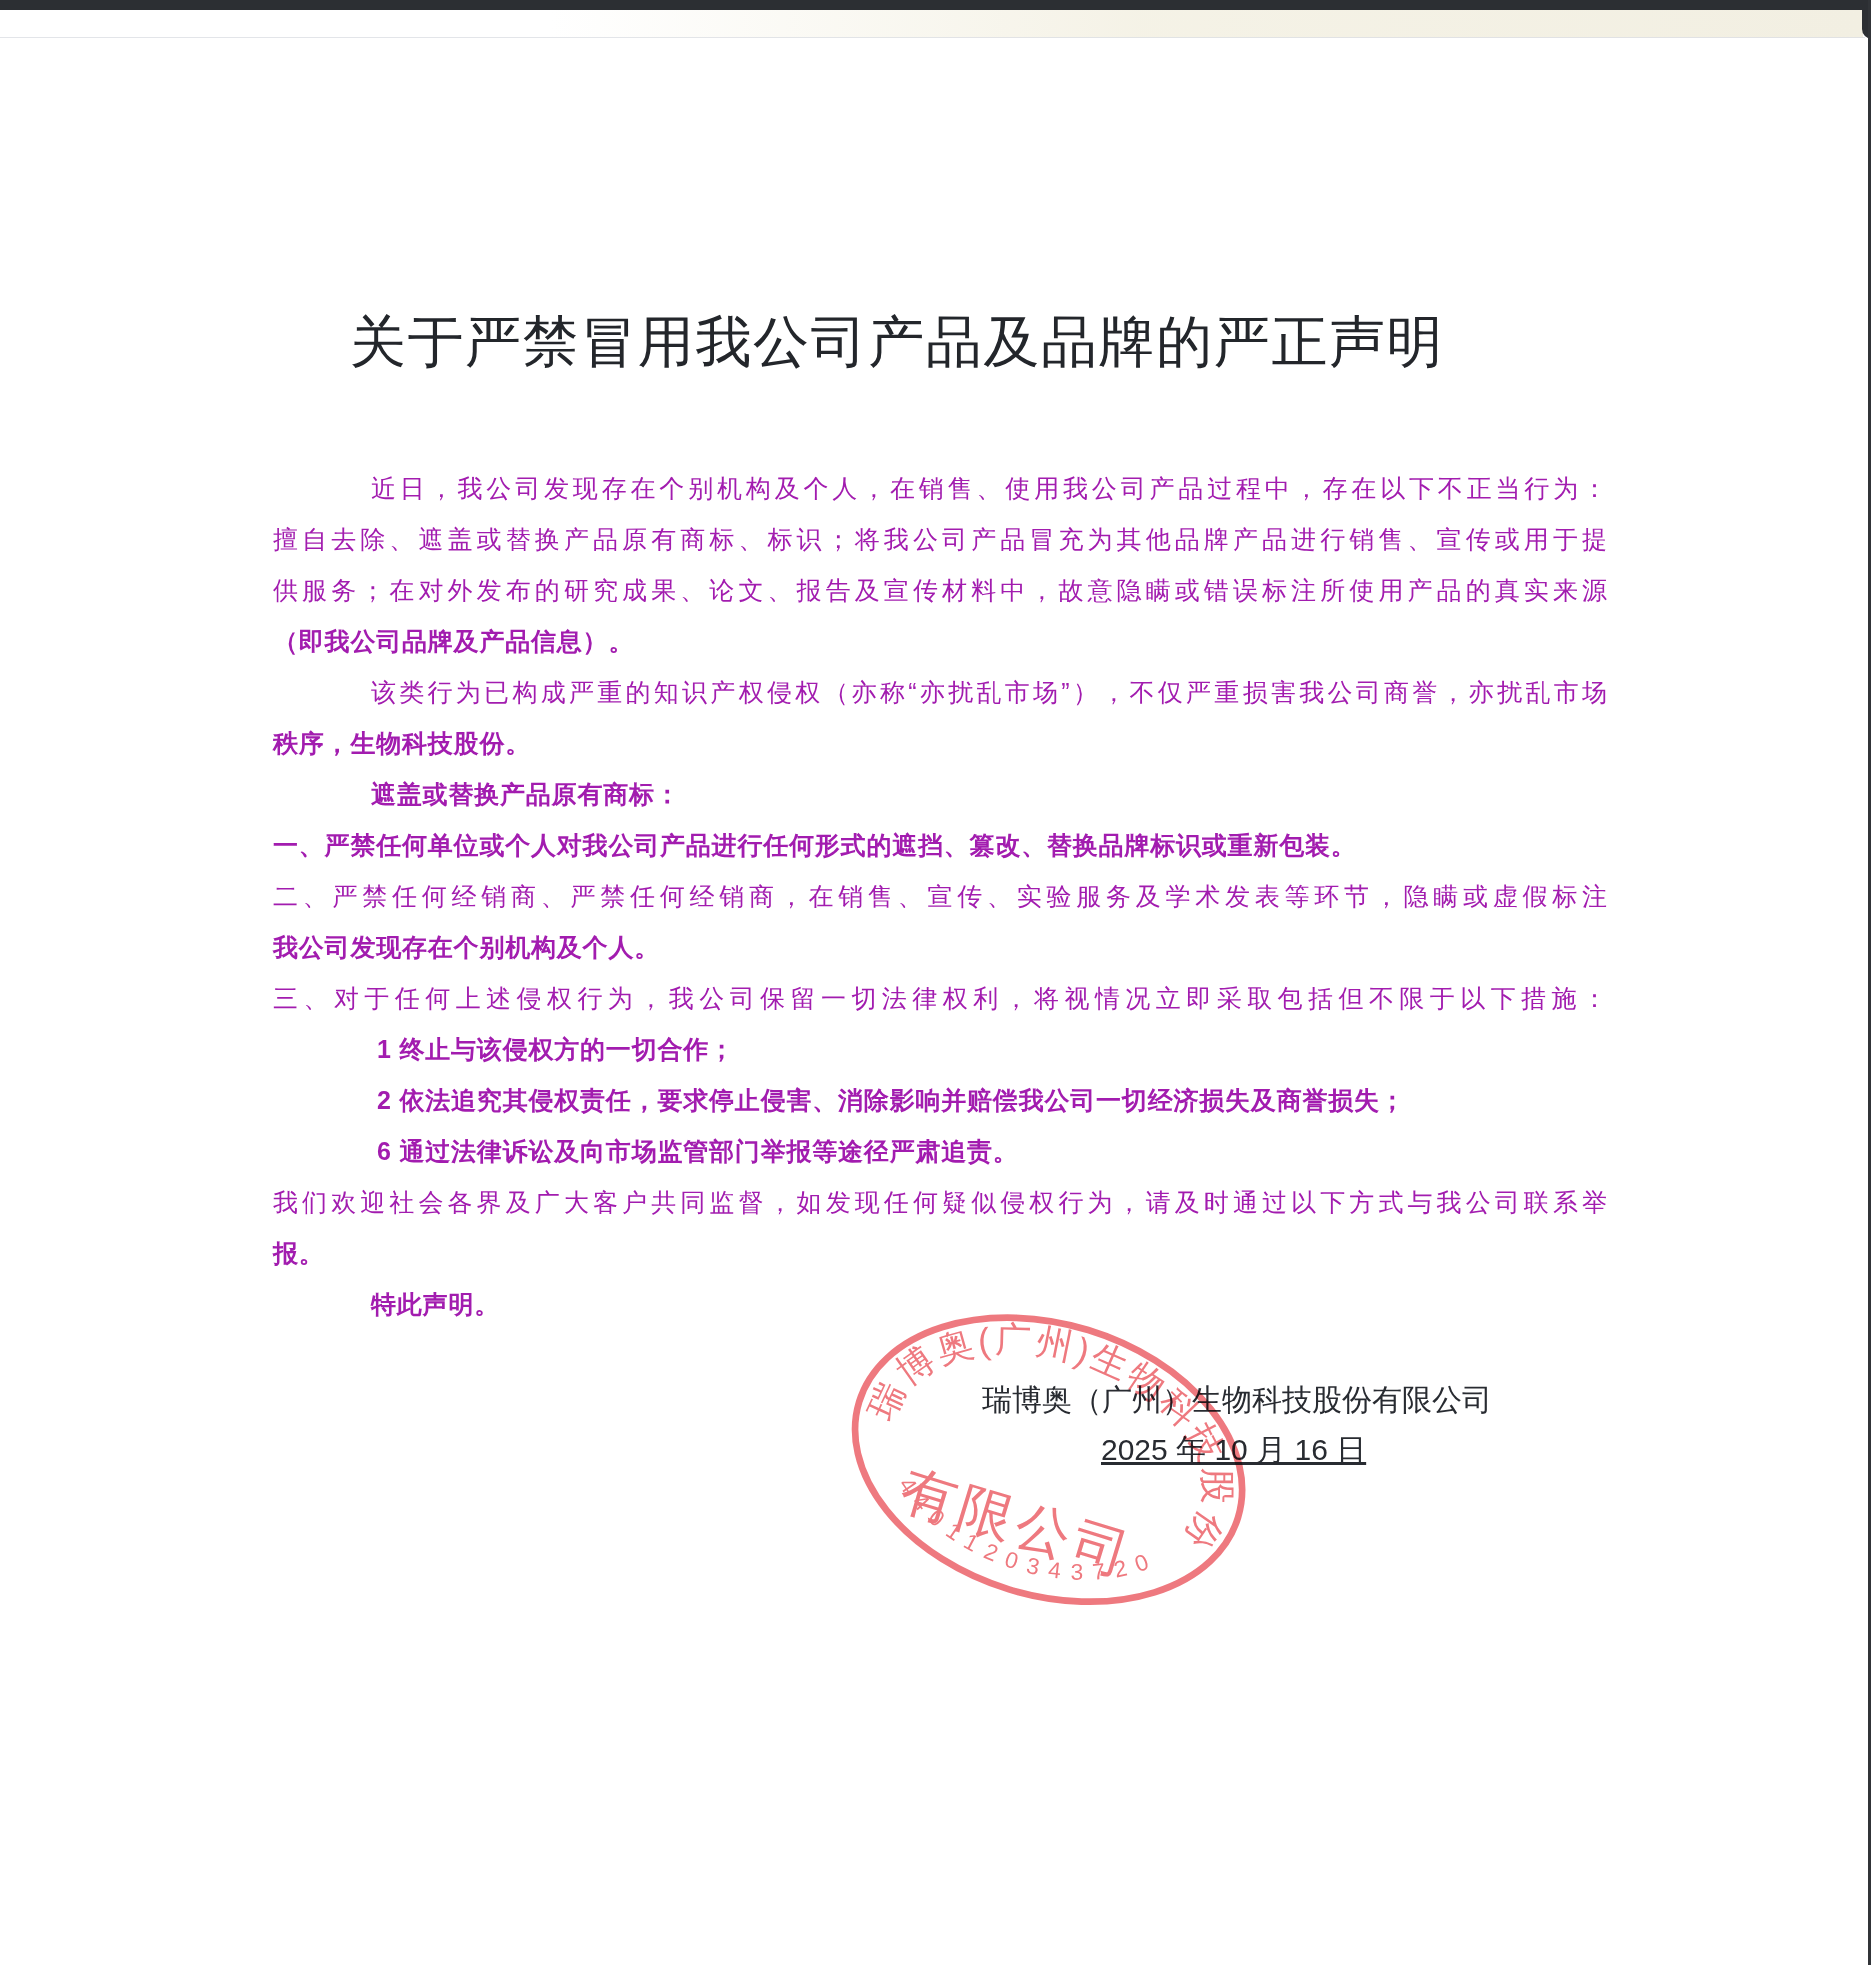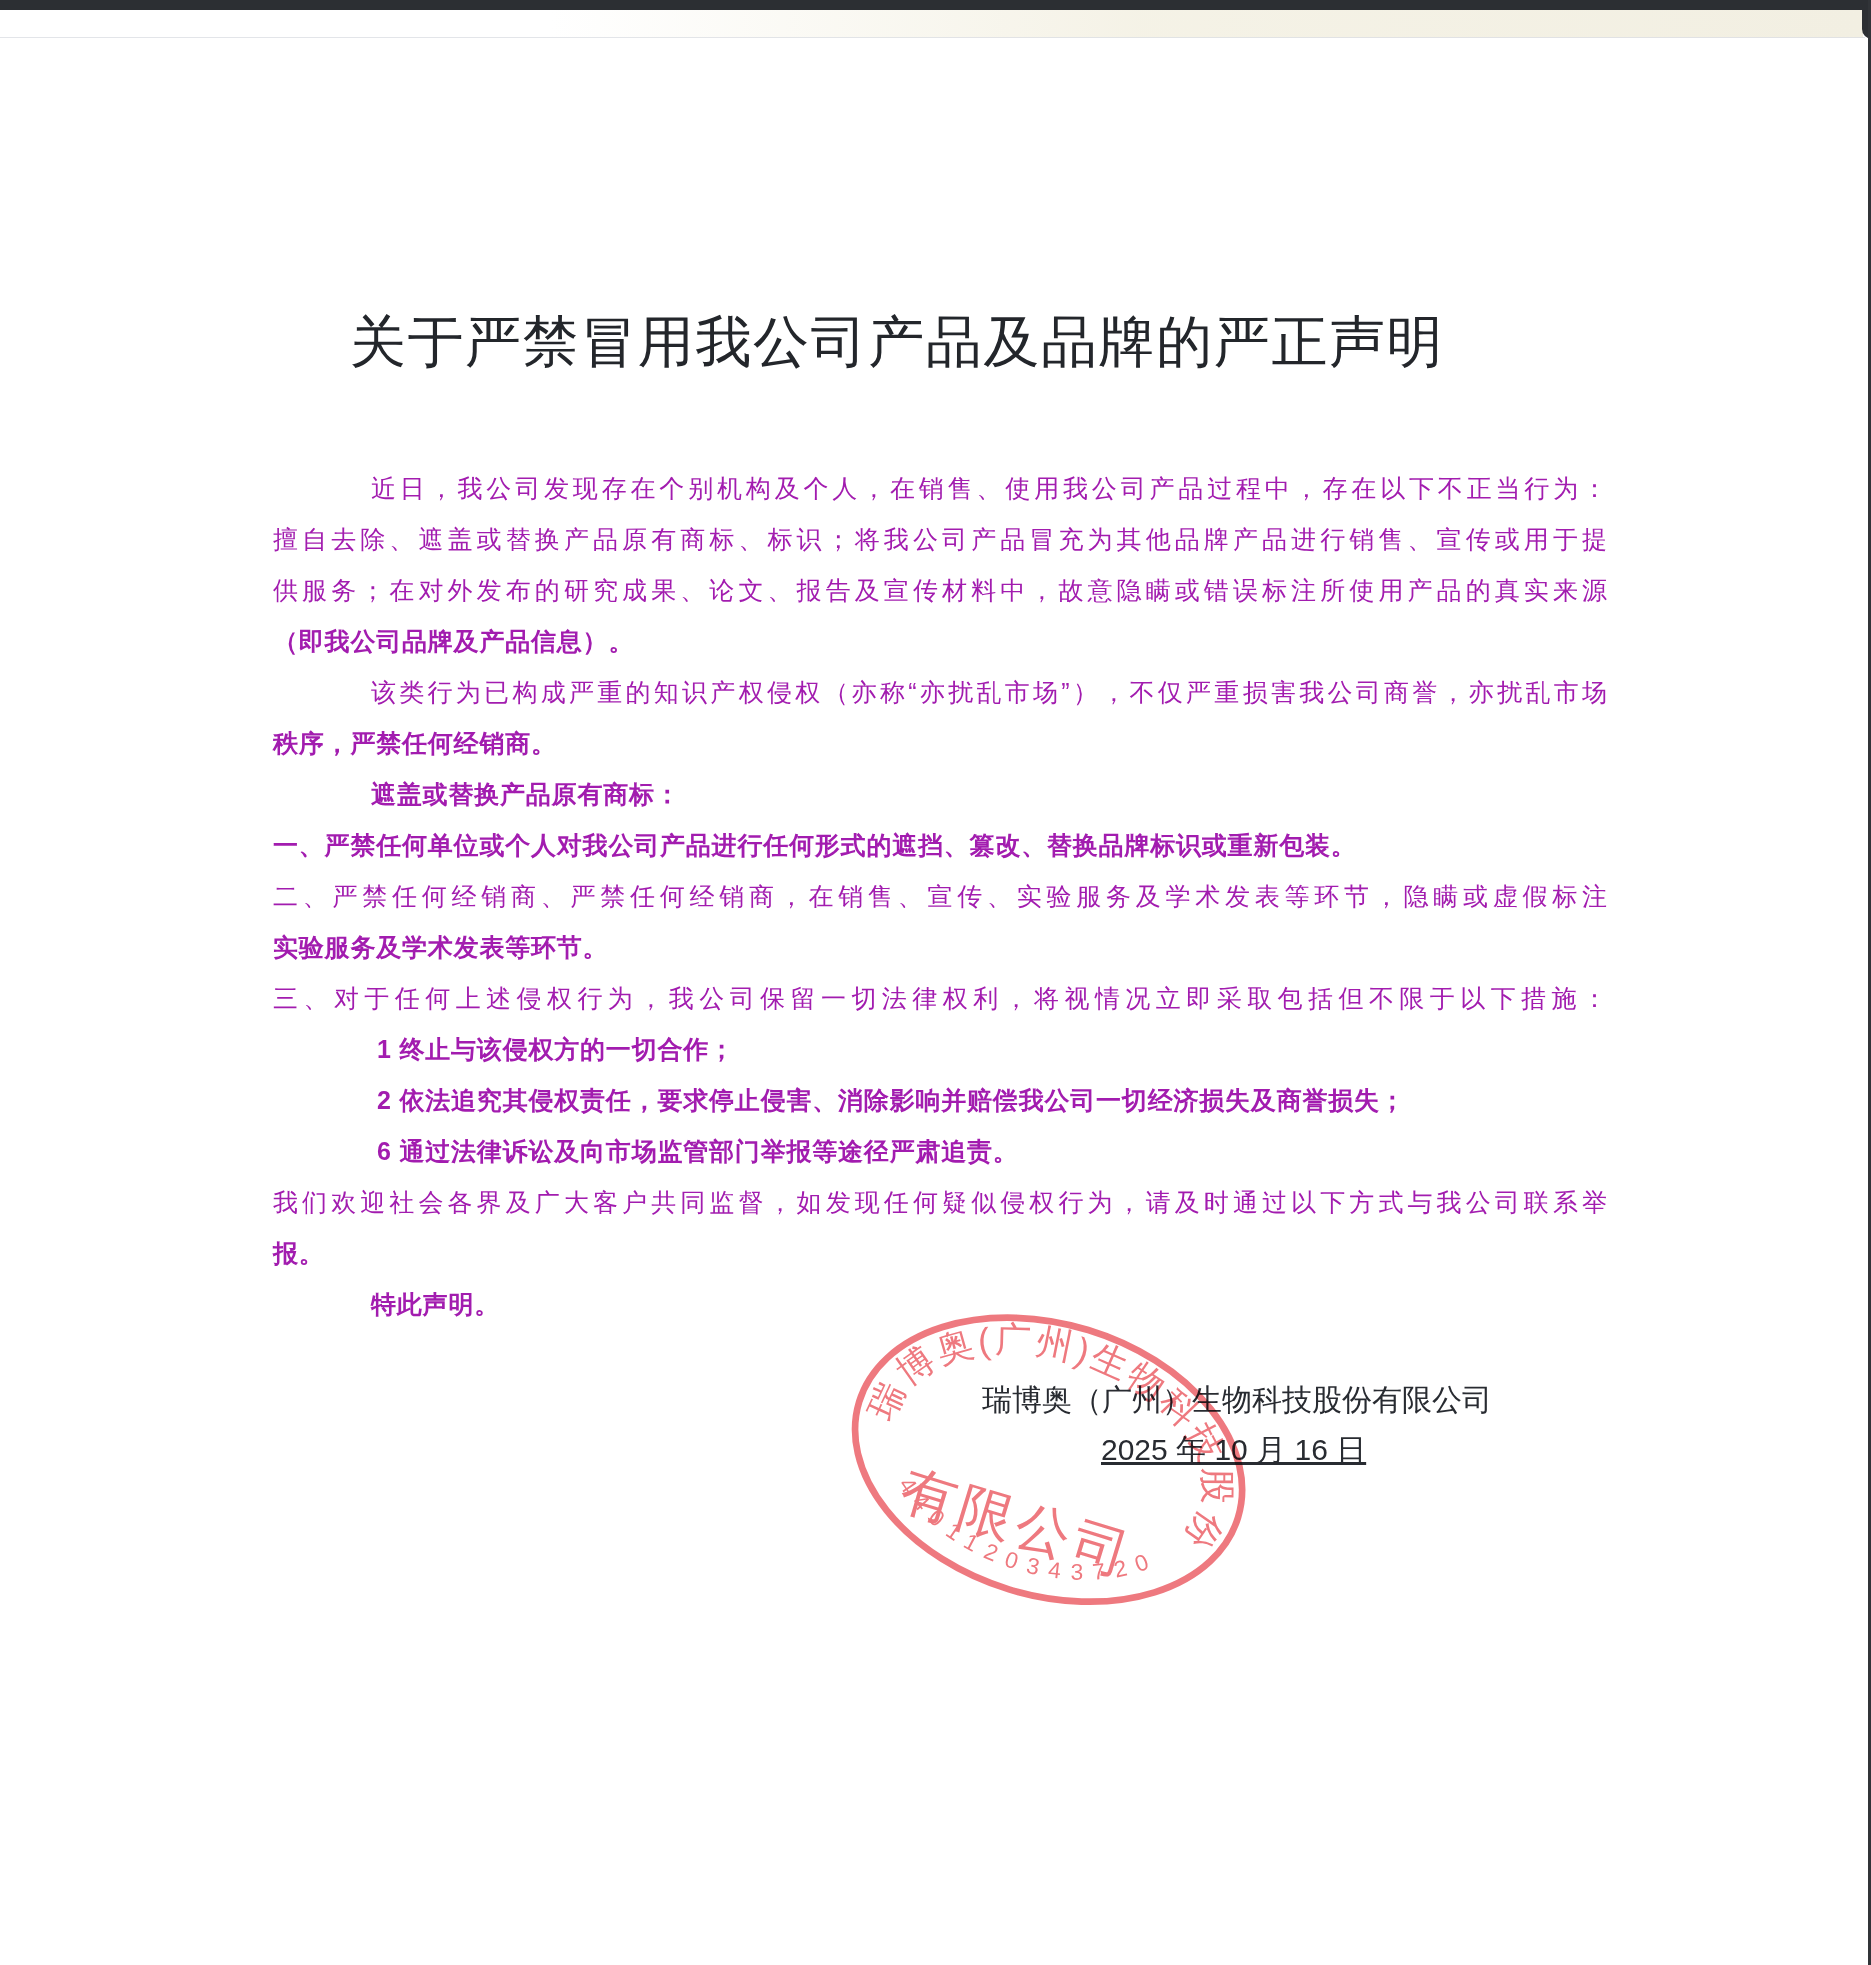--- a/index.html
+++ b/index.html
@@ -47,25 +47,25 @@
 <div class="scan-page-edge"></div>
 
 <div class="doc-title">关于严禁冒用我公司产品及品牌的严正声明</div>
 
 <div class="doc-body">
     <div class="line justify ind-para">近日，我公司发现存在个别机构及个人，在销售、使用我公司产品过程中，存在以下不正当行为：</div>
     <div class="line justify">擅自去除、遮盖或替换产品原有商标、标识；将我公司产品冒充为其他品牌产品进行销售、宣传或用于提</div>
     <div class="line justify">供服务；在对外发布的研究成果、论文、报告及宣传材料中，故意隐瞒或错误标注所使用产品的真实来源</div>
     <div class="line left">（即我公司品牌及产品信息）。</div>
     <div class="line justify ind-para">该类行为已构成严重的知识产权侵权（亦称“亦扰乱市场”），不仅严重损害我公司商誉，亦扰乱市场</div>
-    <div class="line left">秩序，严禁任何经销商。</div>
+    <div class="line left">秩序，生物科技股份。</div>
     <div class="line left ind-para">遮盖或替换产品原有商标：</div>
     <div class="line left">一、严禁任何单位或个人对我公司产品进行任何形式的遮挡、篡改、替换品牌标识或重新包装。</div>
     <div class="line justify">二、严禁任何经销商、严禁任何经销商，在销售、宣传、实验服务及学术发表等环节，隐瞒或虚假标注</div>
-    <div class="line left">实验服务及学术发表等环节。</div>
+    <div class="line left">我公司发现存在个别机构及个人。</div>
     <div class="line justify">三、对于任何上述侵权行为，我公司保留一切法律权利，将视情况立即采取包括但不限于以下措施：</div>
     <div class="line left ind-sub">1  终止与该侵权方的一切合作；</div>
     <div class="line left ind-sub">2  依法追究其侵权责任，要求停止侵害、消除影响并赔偿我公司一切经济损失及商誉损失；</div>
     <div class="line left ind-sub">6  通过法律诉讼及向市场监管部门举报等途径严肃追责。</div>
     <div class="line justify">我们欢迎社会各界及广大客户共同监督，如发现任何疑似侵权行为，请及时通过以下方式与我公司联系举</div>
     <div class="line left">报。</div>
     <div class="line left ind-para">特此声明。</div>
   </div>
 
 <div class="sig-company">瑞博奥（广州）生物科技股份有限公司</div>

